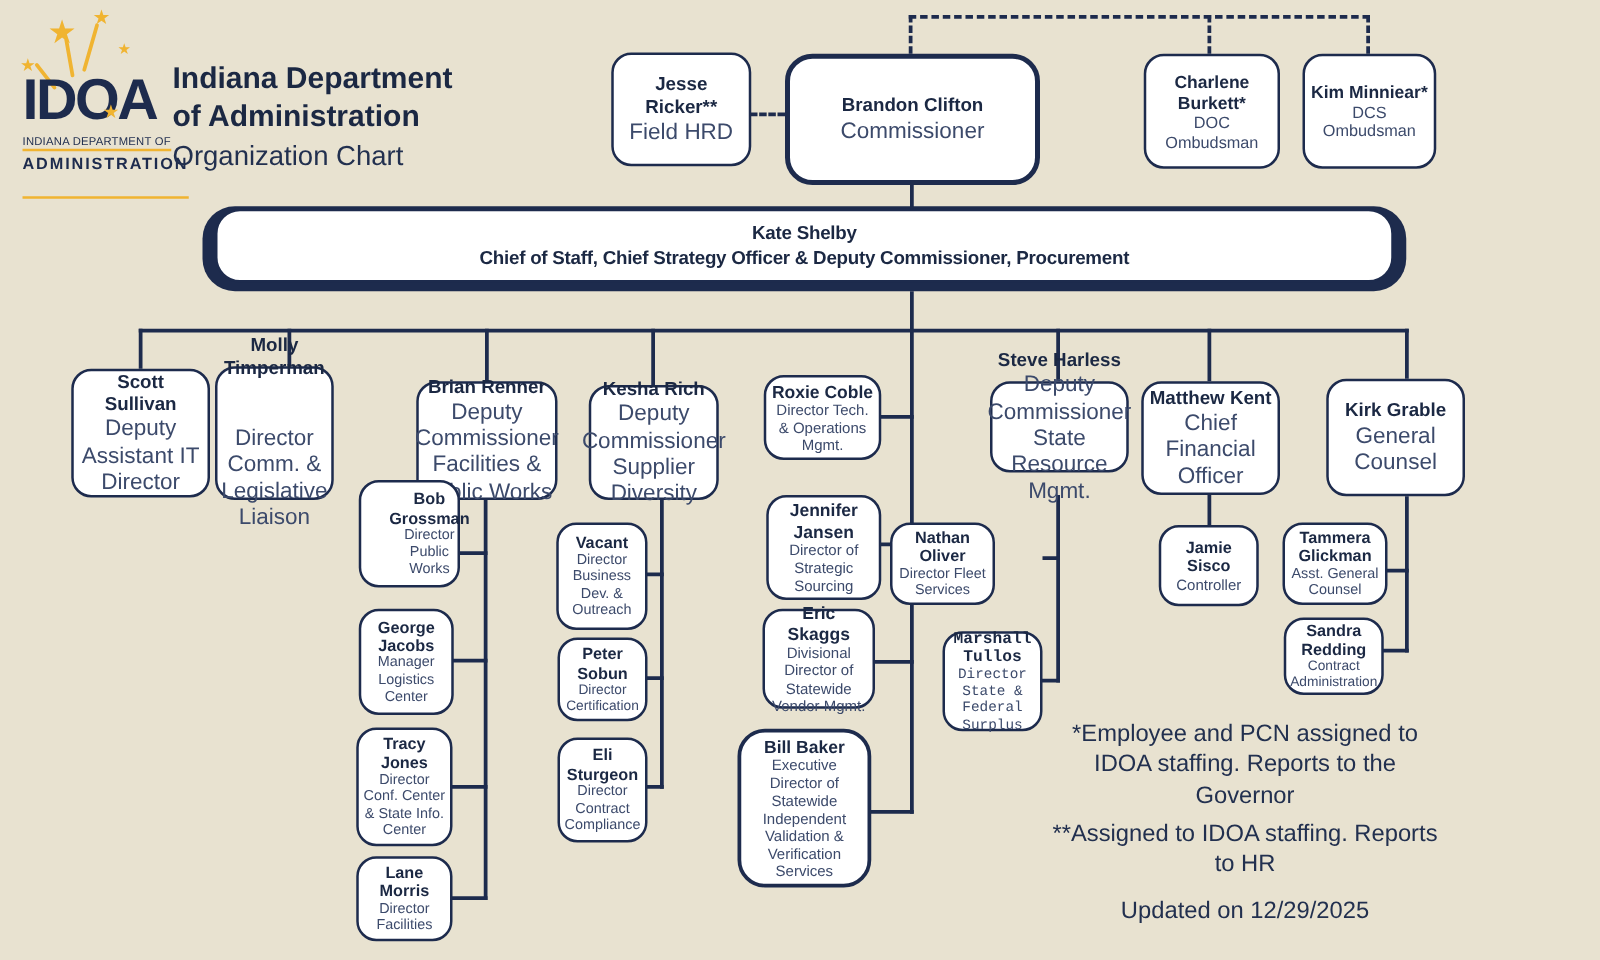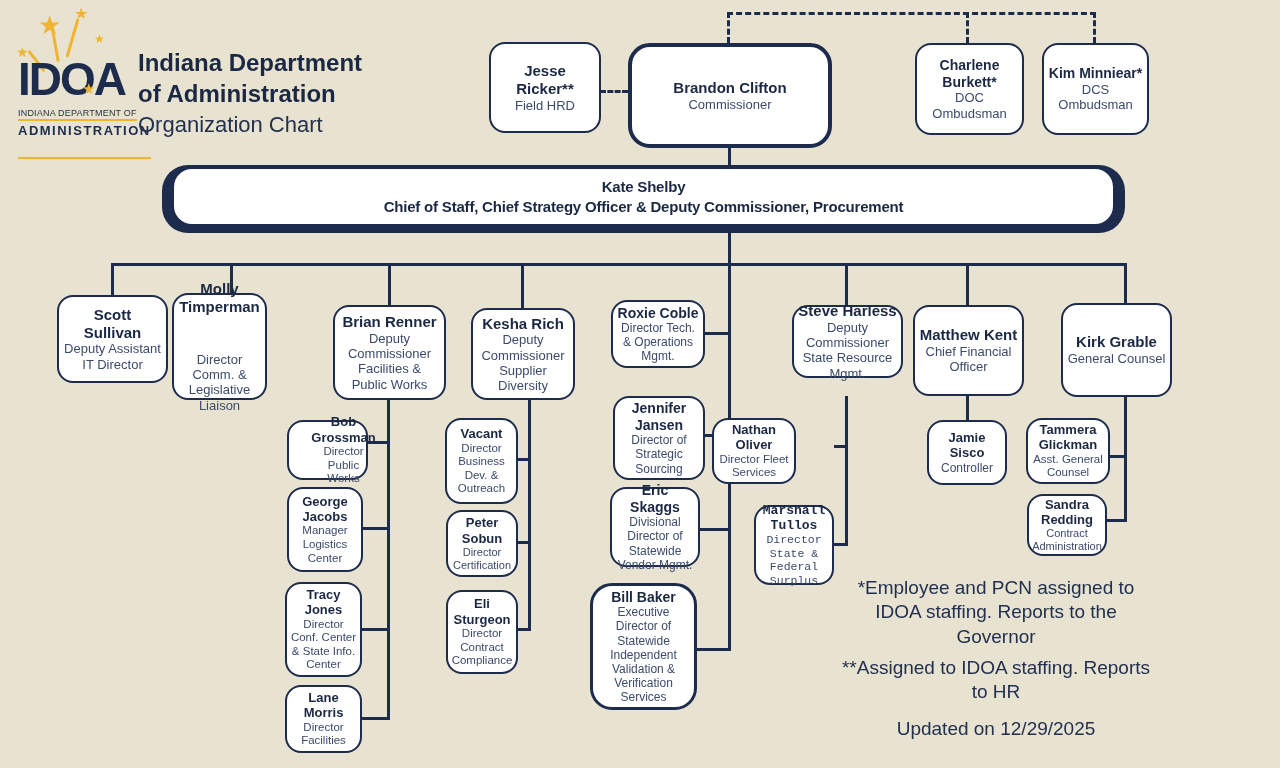--- a/index.html
+++ b/index.html
@@ -13,21 +13,21 @@
   .dh{position:absolute;border-top:3px dashed #1d2b4d;background:transparent;}
   .dv{position:absolute;border-left:3px dashed #1d2b4d;background:transparent;}
 
   
   .node{position:absolute;background:#ffffff;border:2px solid #1d2b4d;border-radius:16px;
         display:flex;flex-direction:column;align-items:center;justify-content:center;
         text-align:center;box-sizing:border-box;padding:3px 4px;line-height:1.18;}
   .node .nm{font-weight:bold;color:#1b2843;}
   .node .tt{color:#3c4a6b;font-weight:normal;}
   .lg .nm{font-size:15px;}
-  .lg .tt{font-size:13px;}
+  .lg .tt{font-size:18px;}
   .md .nm{font-size:14px;}
   .md .tt{font-size:12px;}
   .sm .nm{font-size:13px;}
   .sm .tt{font-size:11.5px;}
   .thick{border-width:4px;border-radius:22px;}
   .b3{border-width:3px;border-radius:22px;}
 
   
   .bar-outer{position:absolute;left:162px;top:165px;width:963px;height:68px;background:#1d2b4d;border-radius:26px;}
   .bar-inner{position:absolute;top:2px;left:10px;right:10px;bottom:7px;background:#ffffff;border:2px solid #1d2b4d;
@@ -136,21 +136,21 @@
     <div class="tt" style="font-size:13px;">DCS Ombudsman</div>
   </div>
 
   <div class="bar-outer">
     <div class="bar-inner">
       <div>Kate Shelby</div>
       <div>Chief of Staff, Chief Strategy Officer &amp; Deputy Commissioner, Procurement</div>
     </div>
   </div>
 
-  <div class="node lg" style="left:57px;top:295px;width:111px;height:88px;">
+  <div class="node lg" style="left:57px;top:295px;width:111px;height:103px;">
     <div class="nm">Scott Sullivan</div>
     <div class="tt">Deputy Assistant IT Director</div>
   </div>
   <div class="node lg" style="left:172px;top:293px;width:95px;height:107px;gap:36px;">
     <div class="nm">Molly Timperman</div>
     <div class="tt">Director Comm. &amp; Legislative Liaison</div>
   </div>
   <div class="node lg" style="left:333px;top:305px;width:113px;height:95px;">
     <div class="nm">Brian Renner</div>
     <div class="tt">Deputy Commissioner Facilities &amp; Public Works</div>
@@ -169,21 +169,21 @@
   </div>
   <div class="node lg" style="left:913px;top:305px;width:111px;height:91px;">
     <div class="nm">Matthew Kent</div>
     <div class="tt">Chief Financial Officer</div>
   </div>
   <div class="node lg" style="left:1061px;top:303px;width:111px;height:94px;">
     <div class="nm">Kirk Grable</div>
     <div class="tt">General Counsel</div>
   </div>
 
-  <div class="node sm" style="left:287px;top:420px;width:81px;height:60px;padding-left:36px;">
+  <div class="node sm" style="left:287px;top:384px;width:81px;height:86px;padding-left:36px;">
     <div class="nm">Bob Grossman</div>
     <div class="tt">Director Public Works</div>
   </div>
   <div class="node sm" style="left:287px;top:487px;width:76px;height:85px;">
     <div class="nm">George Jacobs</div>
     <div class="tt">Manager Logistics Center</div>
   </div>
   <div class="node sm" style="left:285px;top:582px;width:77px;height:95px;padding:2px 3px;">
     <div class="nm">Tracy Jones</div>
     <div class="tt">Director Conf. Center &amp; State Info. Center</div>

